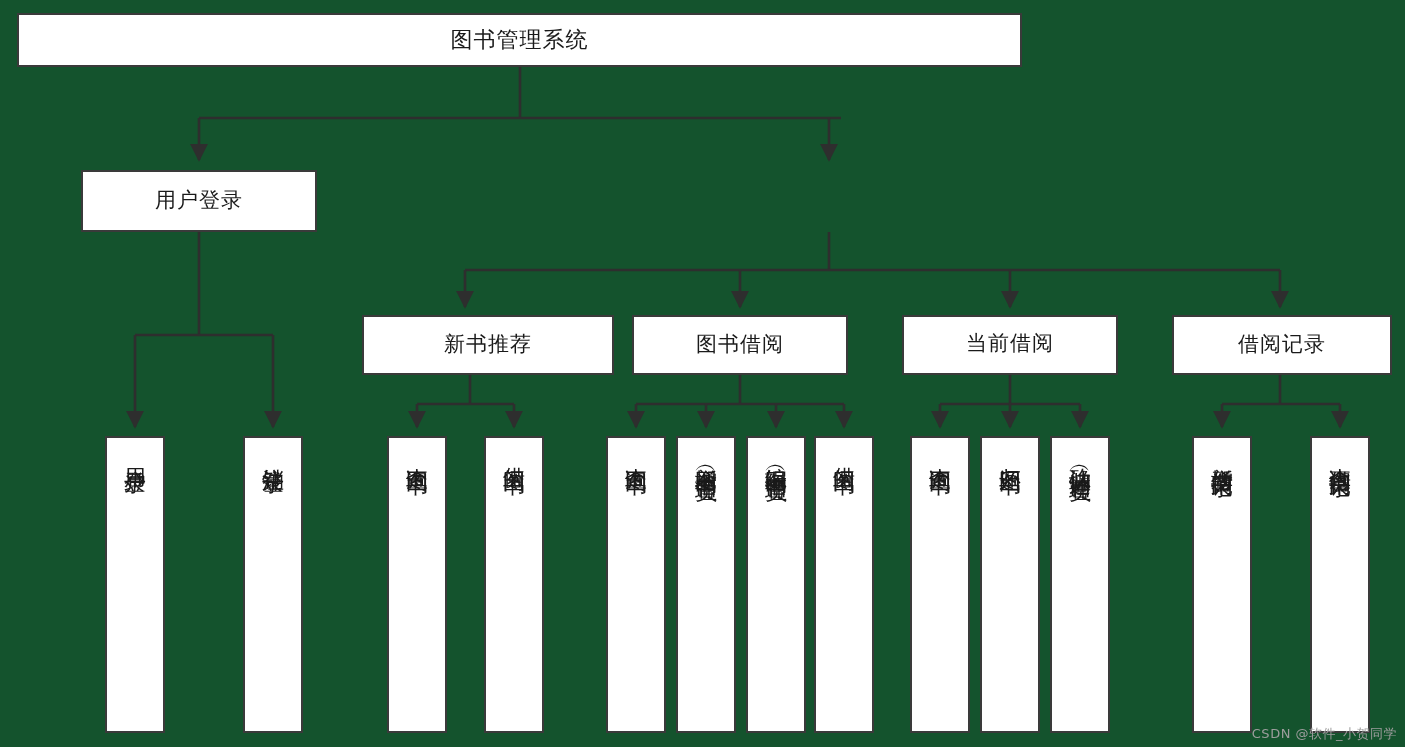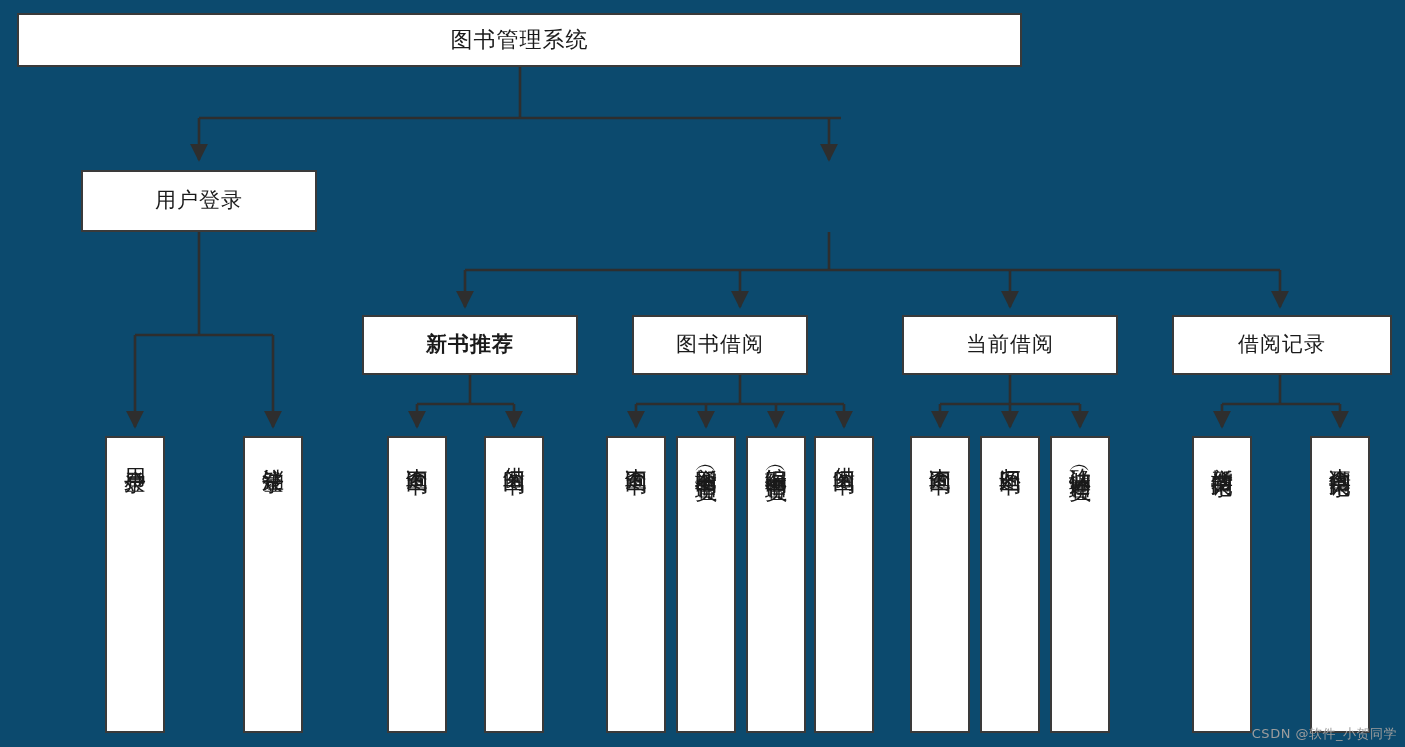--- a/index.html
+++ b/index.html
@@ -9,21 +9,21 @@
     padding: 0;
     background: #ffffff;
   }
   body {
     font-family: "DejaVu Sans", "Liberation Sans", sans-serif;
   }
   #canvas {
     position: relative;
     width: 1405px;
     height: 747px;
-    background: #0c4a6e;
+    background: #14532d;
     overflow: hidden;
   }
   svg#wires {
     position: absolute;
     left: 0;
     top: 0;
     width: 1405px;
     height: 747px;
     pointer-events: none;
   }
@@ -126,27 +126,27 @@
   </svg>
 
   <div class="node horiz root" style="left:17px; top:13px; width:1005px; height:54px;">
     <span>图书管理系统</span>
   </div>
 
   <div class="node horiz" style="left:81px; top:170px; width:236px; height:62px;">
     <span>用户登录</span>
   </div>
 
-  <div class="node horiz" style="left:362px; top:315px; width:216px; height:60px;font-weight:bold;">
+  <div class="node horiz" style="left:362px; top:315px; width:252px; height:60px;">
     <span>新书推荐</span>
   </div>
-  <div class="node horiz" style="left:632px; top:315px; width:176px; height:60px;">
+  <div class="node horiz" style="left:632px; top:315px; width:216px; height:60px;">
     <span>图书借阅</span>
   </div>
-  <div class="node horiz" style="left:902px; top:315px; width:216px; height:60px;">
+  <div class="node horiz" style="left:902px; top:315px; width:216px; height:60px;font-family:Liberation Mono, monospace;">
     <span>当前借阅</span>
   </div>
   <div class="node horiz" style="left:1172px; top:315px; width:220px; height:60px;">
     <span>借阅记录</span>
   </div>
 
   <div class="node leaf" style="left:105px; top:436px; width:60px; height:297px;">
     <span class="vtext">用户登录</span>
   </div>
   <div class="node leaf" style="left:243px; top:436px; width:60px; height:297px;">

